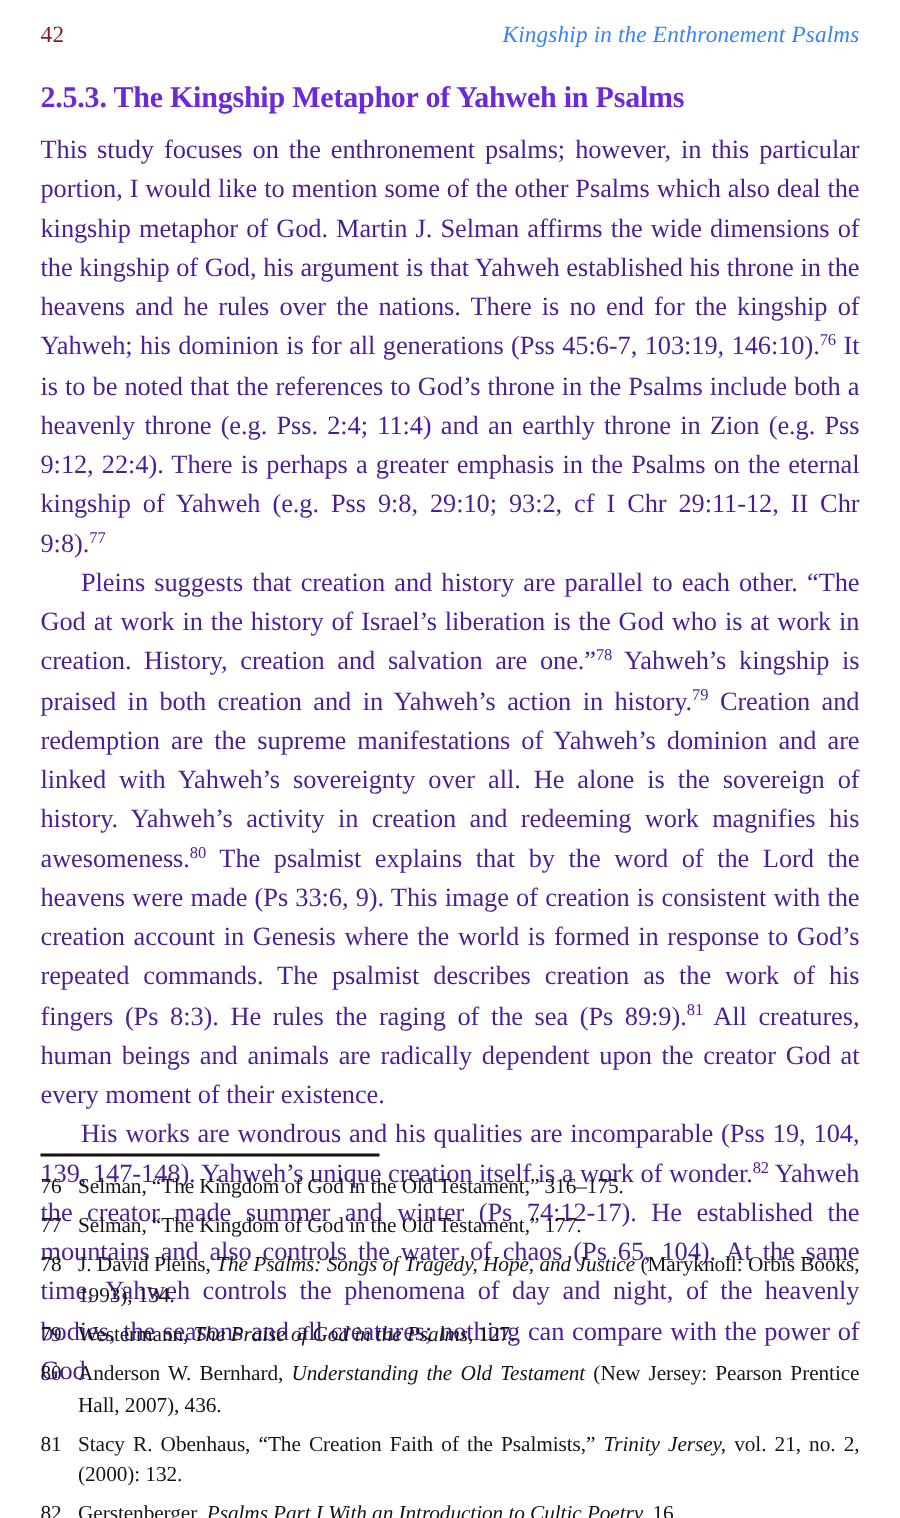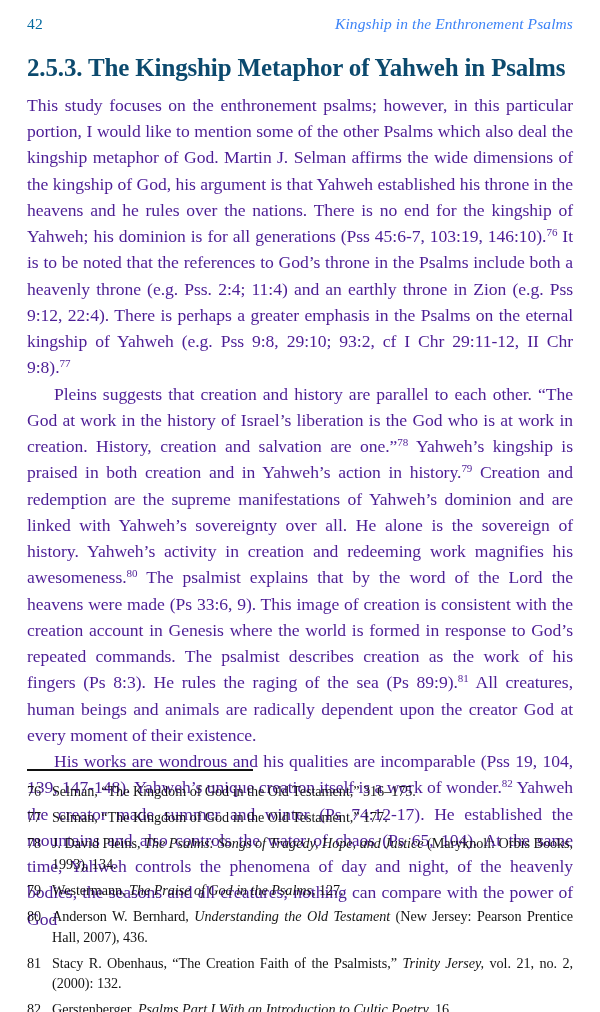--- a/index.html
+++ b/index.html
@@ -29,37 +29,37 @@
     display: flex;
     justify-content: space-between;
     align-items: baseline;
     height: 38px;
     padding-top: 15px;
     box-sizing: border-box;
   }
   .folio {
     font-size: 15.5px;
     letter-spacing: .2px;
-    color: #0369a1;
+    color: #7f1d1d;
   }
   .head-title {
     font-style: italic;
     font-size: 15.5px;
     letter-spacing: .1px;
     color: #3b82f6;
   }
 
   
   .section-heading {
-    font-size: 25px;
+    font-size: 20px;
     font-weight: bold;
     letter-spacing: -0.15px;
     margin: 16px 0 9px 0;
     line-height: 1.15;
-    color: #0c4a6e;
+    color: #6d28d9;
   }
 
   
   .body-block {
     font-size: 17.6px;
     line-height: 26.25px;
     text-align: justify;
     text-justify: inter-word;
     letter-spacing: -0.05px;
     color: #4c1d95;

